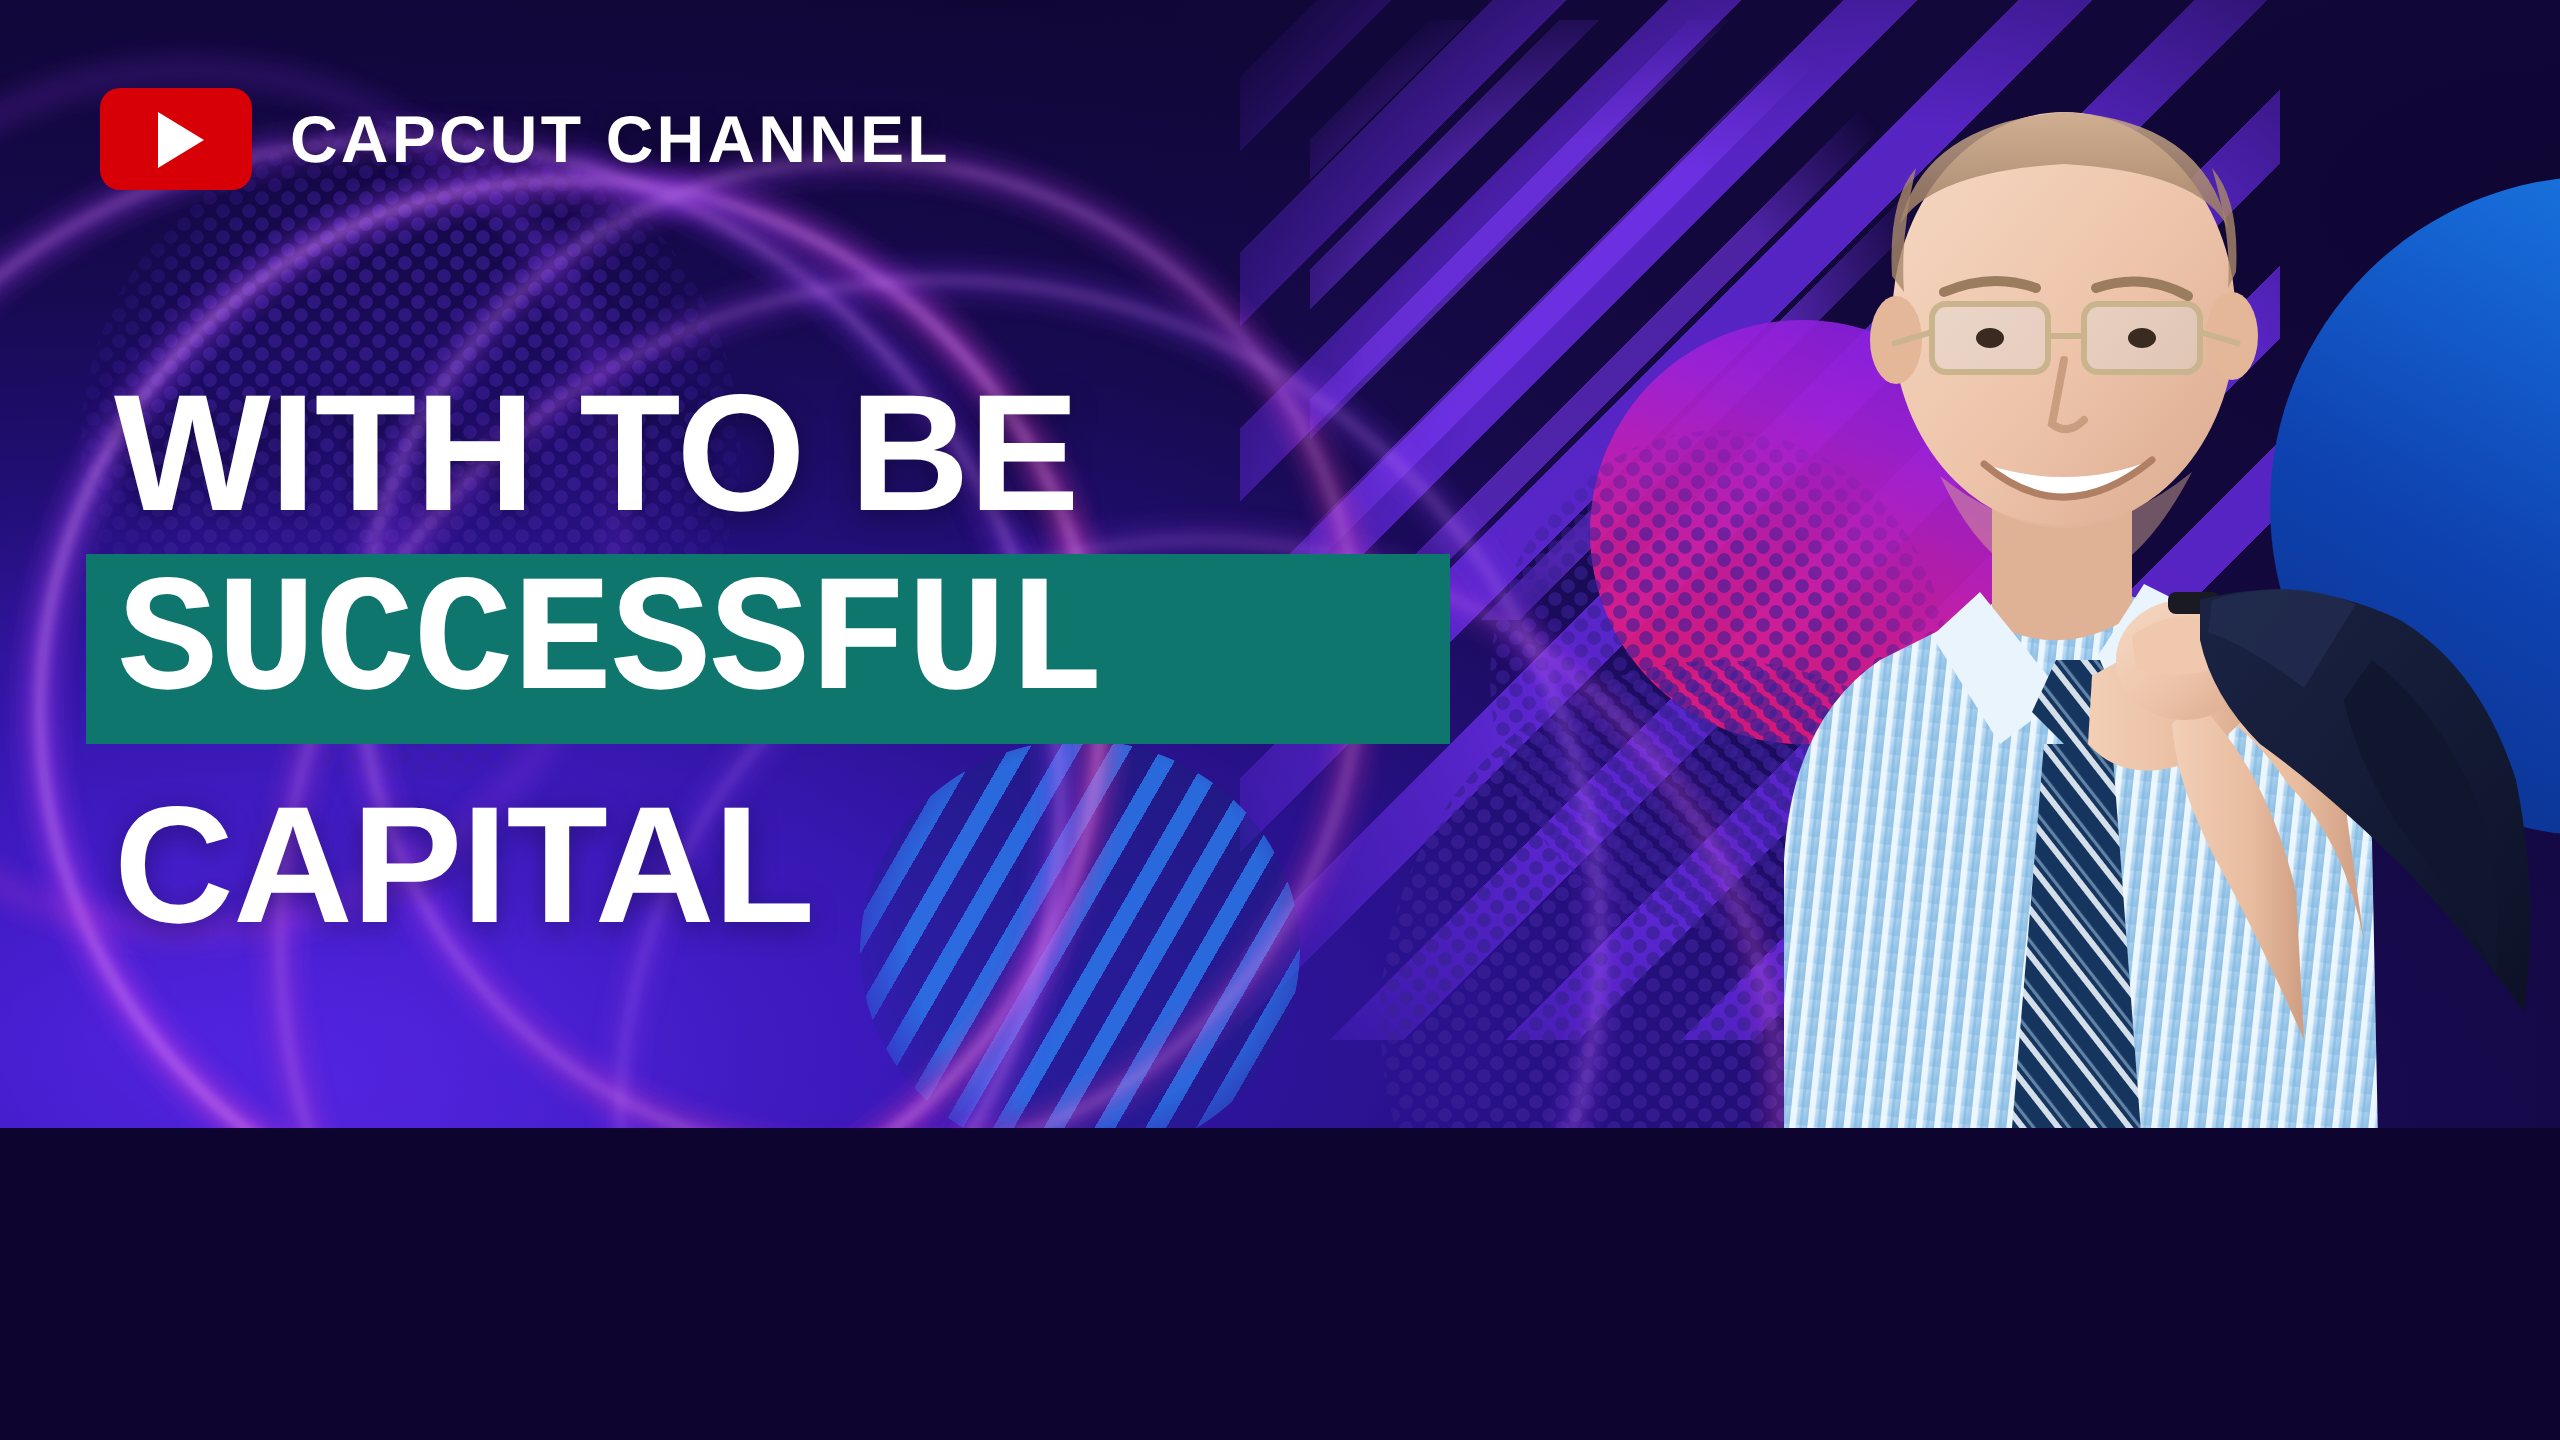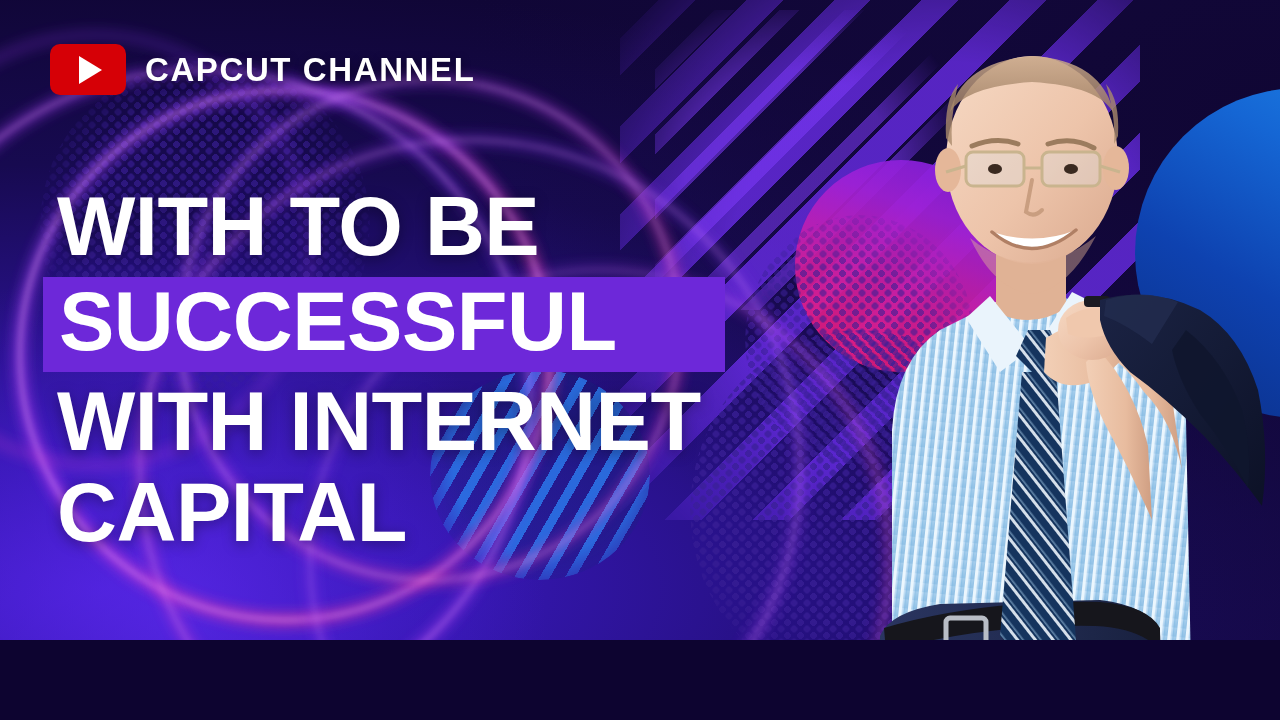--- a/index.html
+++ b/index.html
@@ -6,21 +6,21 @@
   * { margin:0; padding:0; box-sizing:border-box; }
   html, body {
     width:1280px; height:720px;
     overflow:hidden;
     background:#0d0430;
     font-family:"Liberation Sans", sans-serif;
   }
 
   .thumb {
     position:relative;
-    width:1280px; height:640px;
+    width:1280px; height:564px;
     overflow:hidden;
     background:#120A3E;
   }
 
   
   .bg-base {
     position:absolute; inset:0;
     background:
       radial-gradient(120% 95% at 8% 92%, #4A1FD8 0%, #3617B4 22%, #251080 46%, #170A50 70%, #100636 100%),
       linear-gradient(115deg, #1A0B55 0%, #160A47 45%, #120836 100%);
@@ -168,24 +168,25 @@
     font-weight:bold;
     letter-spacing:-0.5px;
     white-space:nowrap;
     text-shadow:0 3px 14px rgba(0,0,0,0.35);
   }
   .hl-line.l1 { margin-bottom:9px; }
   .hl-highlight {
     position:relative;
     display:block;
     margin-left:-14px;
-    margin-bottom:9px;
+    margin-bottom:20px;
     padding:4px 16px 9px 16px;
     width:682px;
-    background:#6d28d9;
+    background:#0f766e;
+    font-family:Liberation Mono, monospace;
   }
   .hl-highlight .hl-line { text-shadow:none; }
   .hl-line.l3 { margin-bottom:9px; }
 </style>
 </head>
 <body>
 
 <div class="thumb">
 
   <div class="bg-base"></div>
@@ -362,17 +363,16 @@
       <div class="yt-tri"></div>
     </div>
     <div class="channel-name">CAPCUT CHANNEL</div>
   </div>
 
   <div class="headline">
     <div class="hl-line l1">WITH TO BE</div>
     <div class="hl-highlight">
       <div class="hl-line">SUCCESSFUL</div>
     </div>
-    <div class="hl-line l3">WITH INTERNET</div>
     <div class="hl-line l4">CAPITAL</div>
   </div>
 
 </div>
 
 </body></html>

